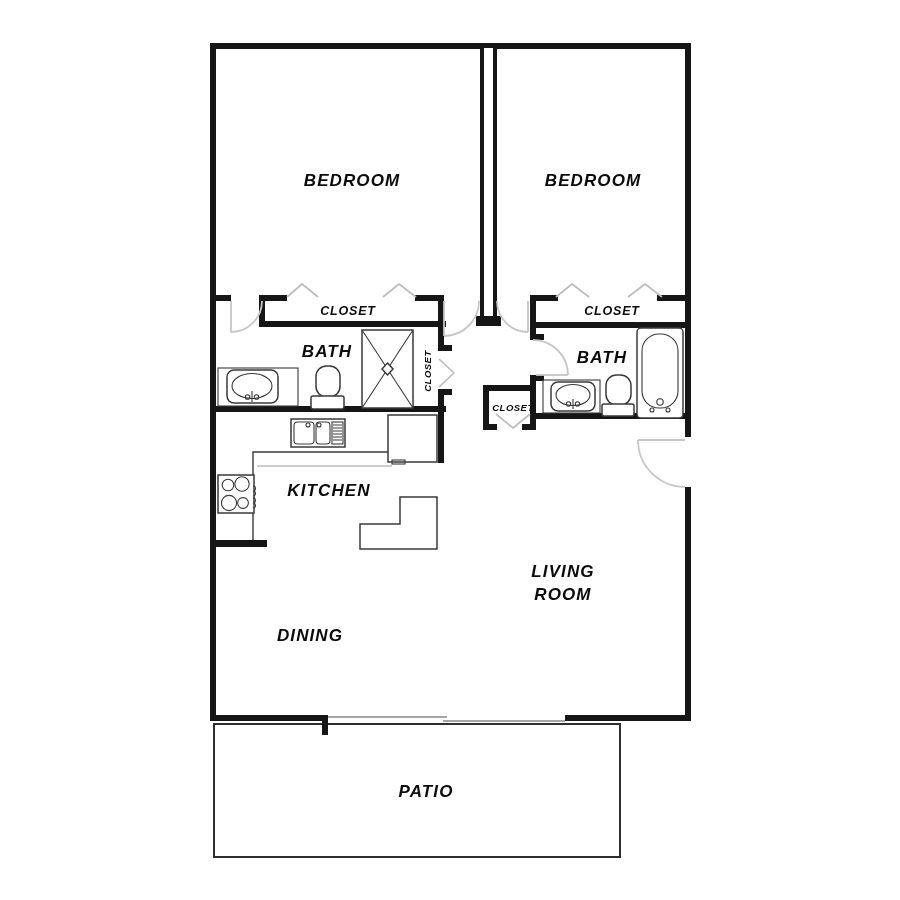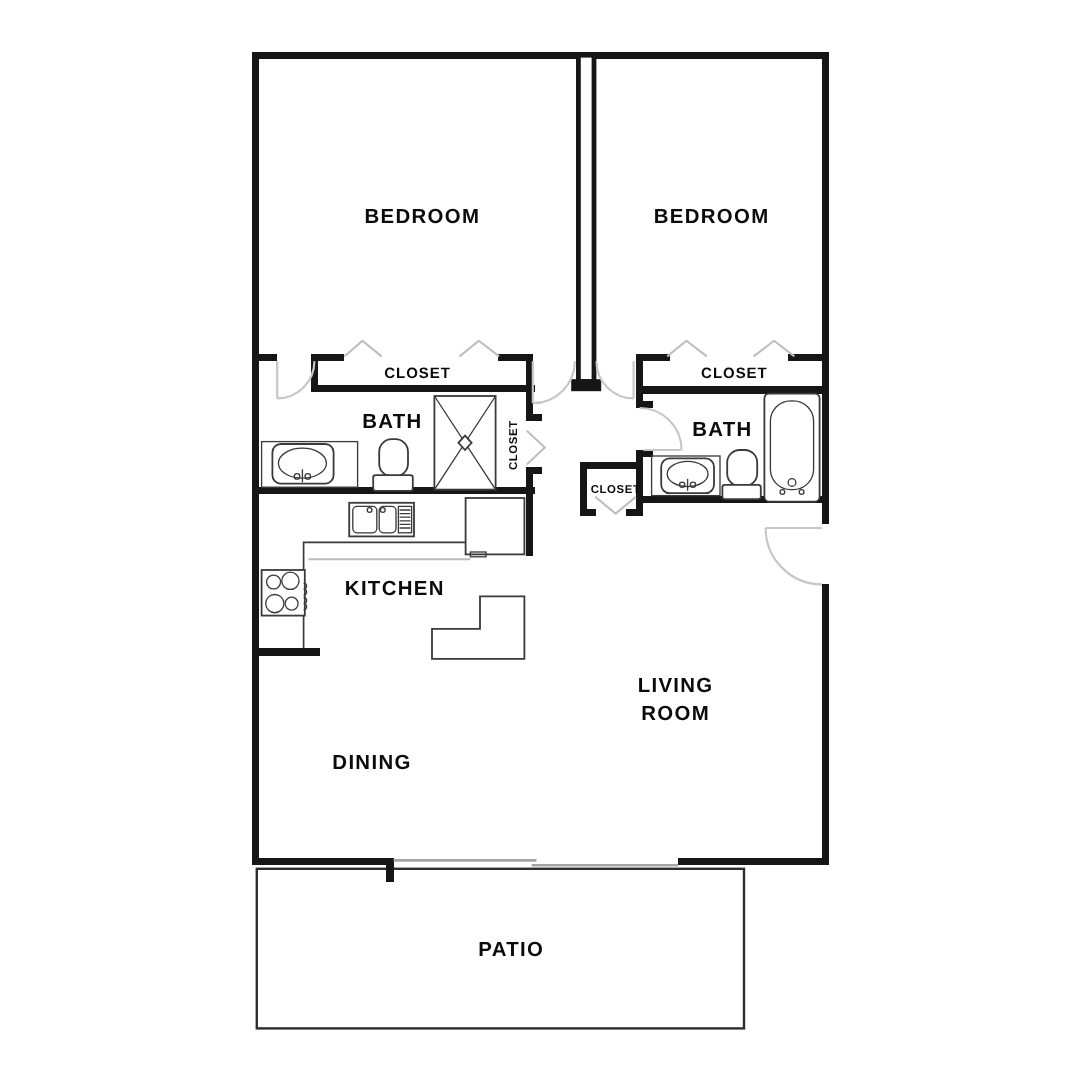--- a/index.html
+++ b/index.html
@@ -1,17 +1,17 @@
 <!DOCTYPE html>
 <html style="--background: #ffffff; --wall: #161616; --fixture: #3a3a3a; --door: #c7c7c7; --bifold: #bdbdbd; --counter: #bcbcbc; --sliding_door: #a6a6a6; --patio_line: #2e2e2e; --text: #0b0b0b;"><head>
 <meta charset="utf-8">
 <style>
   html,body{margin:0;padding:0;background:#fff;}
   .canvas{position:relative;width:900px;height:900px;background:var(--background,#fff);overflow:hidden;
-          font-family:"Liberation Sans",sans-serif;}
+          font-family:"Liberation Sans",sans-serif;font-style:italic;}
   svg{display:block;}
   .wall{fill:var(--wall,#161616);}
   .wall-outline{fill:#ffffff;stroke:var(--wall,#161616);stroke-width:4;}
   .fixture{fill:#ffffff;stroke:var(--fixture,#3a3a3a);stroke-width:1.5;}
   .fixture-thin{fill:none;stroke:var(--fixture,#3a3a3a);stroke-width:1.1;}
   .counter-line{fill:none;stroke:var(--fixture,#3a3a3a);stroke-width:1.4;}
   .light-line{fill:none;stroke:var(--counter,#bcbcbc);stroke-width:1.6;}
   .door{fill:none;stroke:var(--door,#c7c7c7);stroke-width:1.8;}
   .bifold{fill:none;stroke:var(--bifold,#bdbdbd);stroke-width:1.7;stroke-linejoin:round;}
   .slider{fill:none;stroke:var(--sliding_door,#a6a6a6);stroke-width:2.2;}

